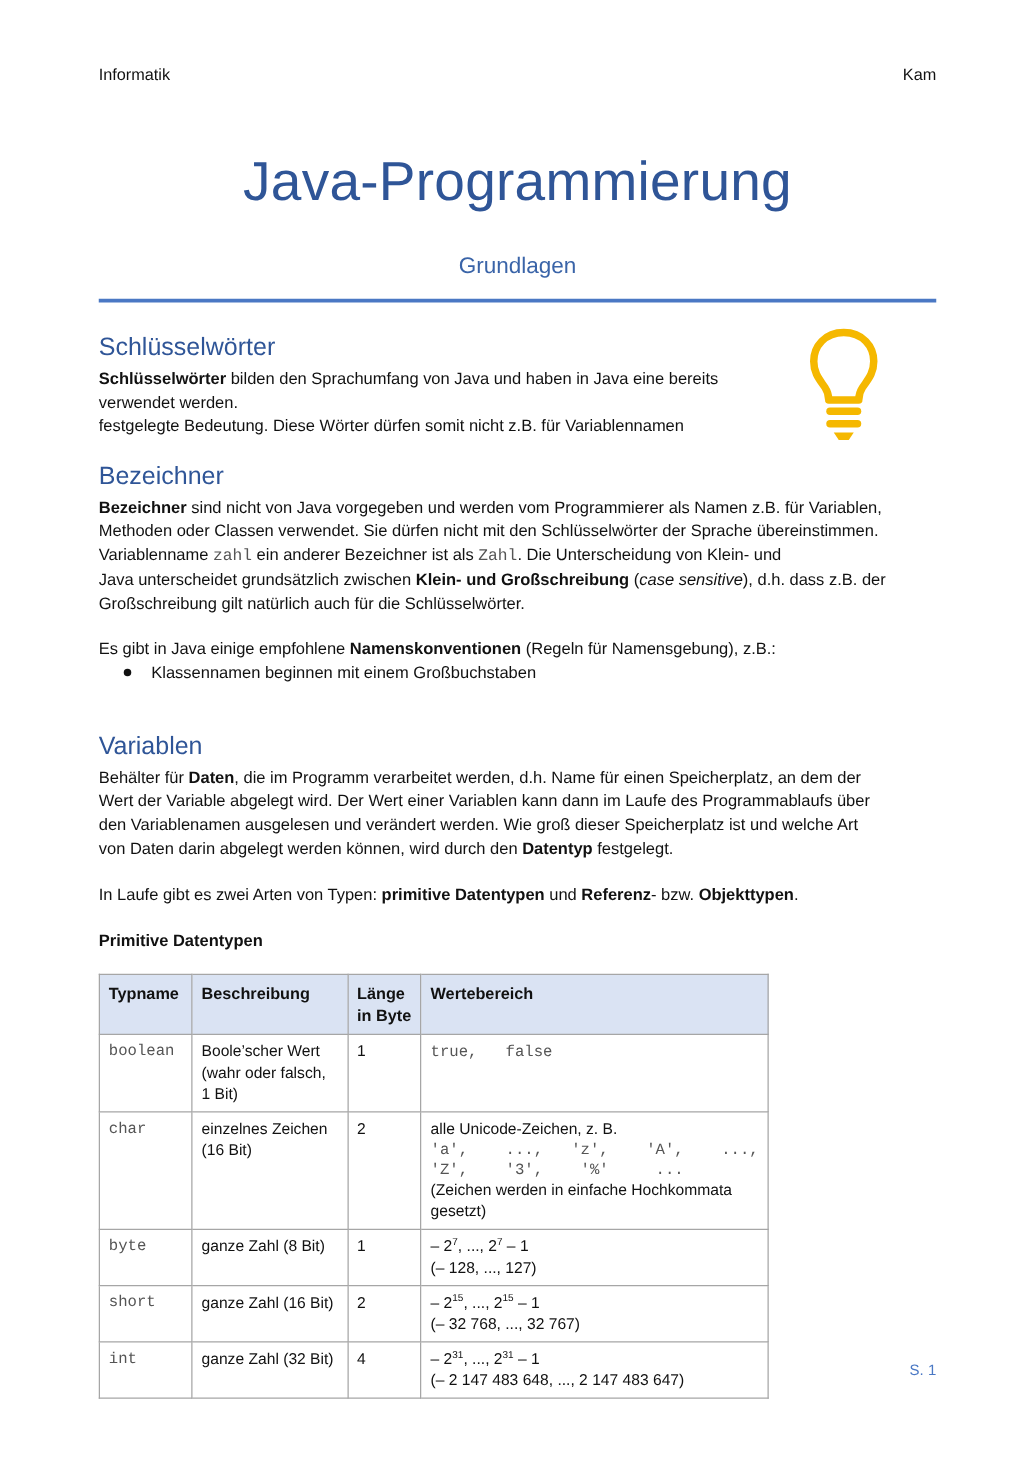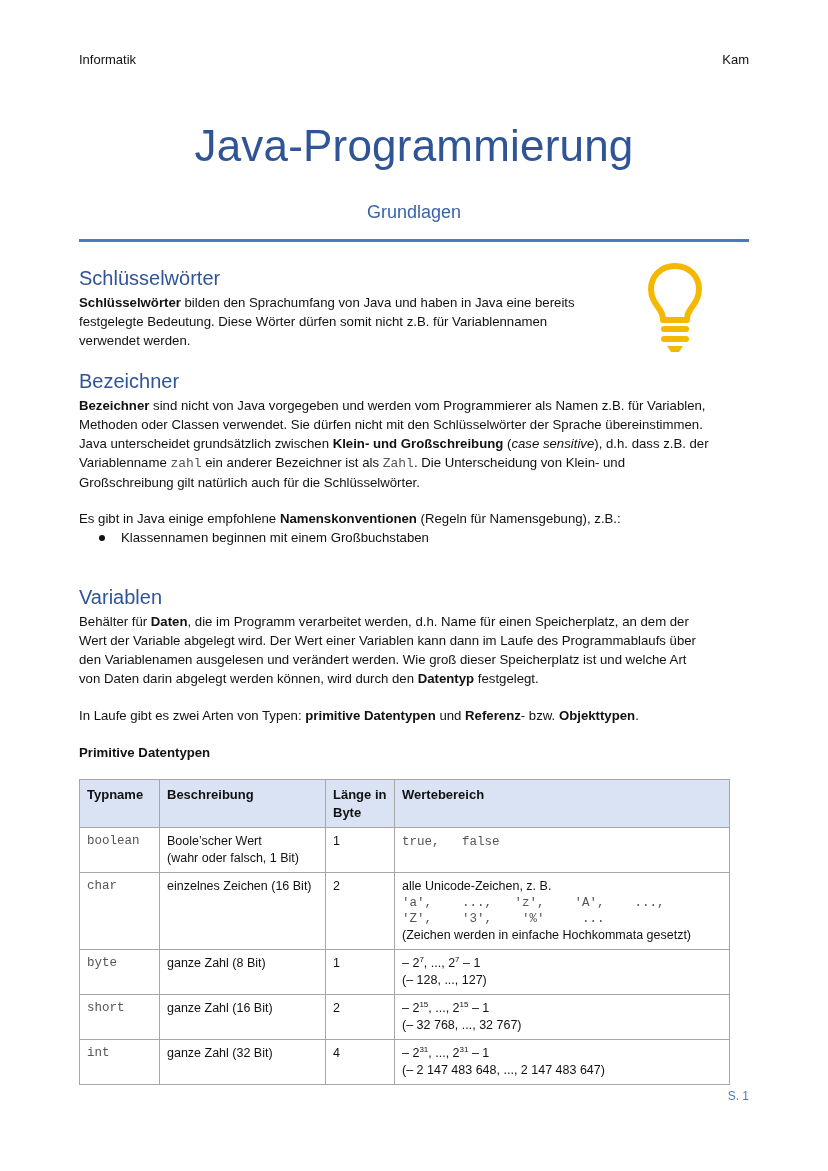--- a/index.html
+++ b/index.html
@@ -44,21 +44,21 @@
     ul.bullets { position: absolute; left: 18px; top: 528px; list-style: none; }
     ul.bullets li { position: relative; padding-left: 24px; height: 19px; }
     ul.bullets li .dot {
       position: absolute; left: 2px; top: 7px; width: 6px; height: 6px;
       border-radius: 50%; background: #111;
     }
 
     .sub-heading { position: absolute; left: 0; top: 743px; font-weight: bold; }
 
     table.types {
-      position: absolute; left: 0; top: 779px; width: 651px;
+      position: absolute; left: 0; top: 779px; width: 536px;
       border-collapse: collapse; font-size: 12.5px; line-height: 17px;
     }
     table.types th, table.types td {
       border: 1px solid #a6a6a6; vertical-align: top; text-align: left;
       padding: 5px 7px 5px 7px;
     }
     table.types th { background: #dae3f3; font-weight: bold; font-size: 13px; line-height: 18px; padding-top: 6px; }
     table.types td.tn { font-family: "Liberation Mono", monospace; color: #555; font-size: 12.5px; }
     table.types td .code { font-family: "Liberation Mono", monospace; color: #555; white-space: pre; }
     sup { font-size: 8px; line-height: 0; vertical-align: 5px; }
@@ -73,40 +73,40 @@
   <div class="hdr-left">Informatik</div>
   <div class="hdr-right">Kam</div>
 
   <div class="title">Java-Programmierung</div>
   <div class="subtitle">Grundlagen</div>
   <div class="rule"></div>
 
   <h2 style="top:265px;">Schlüsselwörter</h2>
   <div class="para" style="top:293px;">
     <div><b>Schlüsselwörter</b><span> bilden den Sprachumfang von Java und haben in Java eine bereits</span></div>
+    <div>verwendet werden.</div>
     <div>festgelegte Bedeutung. Diese Wörter dürfen somit nicht z.B. für Variablennamen</div>
-    <div>verwendet werden.</div>
   </div>
 
   <svg class="bulb" viewBox="0 0 56 92">
     <path d="M28 4 C13 4 4 15 4 27 C4 37 9 42 13 48 C15 51 16 54 16 58 L40 58 C40 54 41 51 43 48 C47 42 52 37 52 27 C52 15 43 4 28 4 Z" fill="none" stroke="#f5b800" stroke-width="6" stroke-linejoin="round"></path>
     <rect x="14" y="64" width="28" height="6" rx="3" fill="#f5b800"></rect>
     <rect x="14" y="74" width="28" height="6" rx="3" fill="#f5b800"></rect>
     <path d="M20 84 L36 84 L32 90 L24 90 Z" fill="#f5b800"></path>
   </svg>
 
   <h2 style="top:368px;">Bezeichner</h2>
   <div class="para" style="top:396px;">
     <div><b>Bezeichner</b><span> sind nicht von Java vorgegeben und werden vom Programmierer als Namen z.B. für Variablen,</span></div>
     <div>Methoden oder Classen verwendet. Sie dürfen nicht mit den Schlüsselwörter der Sprache übereinstimmen.</div>
     <div>
-      <span>Java unterscheidet grundsätzlich zwischen </span><b>Klein- und Großschreibung</b><span> (</span><i>case sensitive</i><span>), d.h. dass z.B. der</span>
+      <span>Variablenname </span><span class="mono">zahl</span><span> ein anderer Bezeichner ist als </span><span class="mono">Zahl</span><span>. Die Unterscheidung von Klein- und</span>
     </div>
     <div>
-      <span>Variablenname </span><span class="mono">zahl</span><span> ein anderer Bezeichner ist als </span><span class="mono">Zahl</span><span>. Die Unterscheidung von Klein- und</span>
+      <span>Java unterscheidet grundsätzlich zwischen </span><b>Klein- und Großschreibung</b><span> (</span><i>case sensitive</i><span>), d.h. dass z.B. der</span>
     </div>
     <div>Großschreibung gilt natürlich auch für die Schlüsselwörter.</div>
   </div>
 
   <div class="para" style="top:509px;">
     <span>Es gibt in Java einige empfohlene </span><b>Namenskonventionen</b><span> (Regeln für Namensgebung), z.B.:</span>
   </div>
   <ul class="bullets">
     <li><span class="dot"></span><span>Klassennamen beginnen mit einem Großbuchstaben</span></li>
   </ul>

